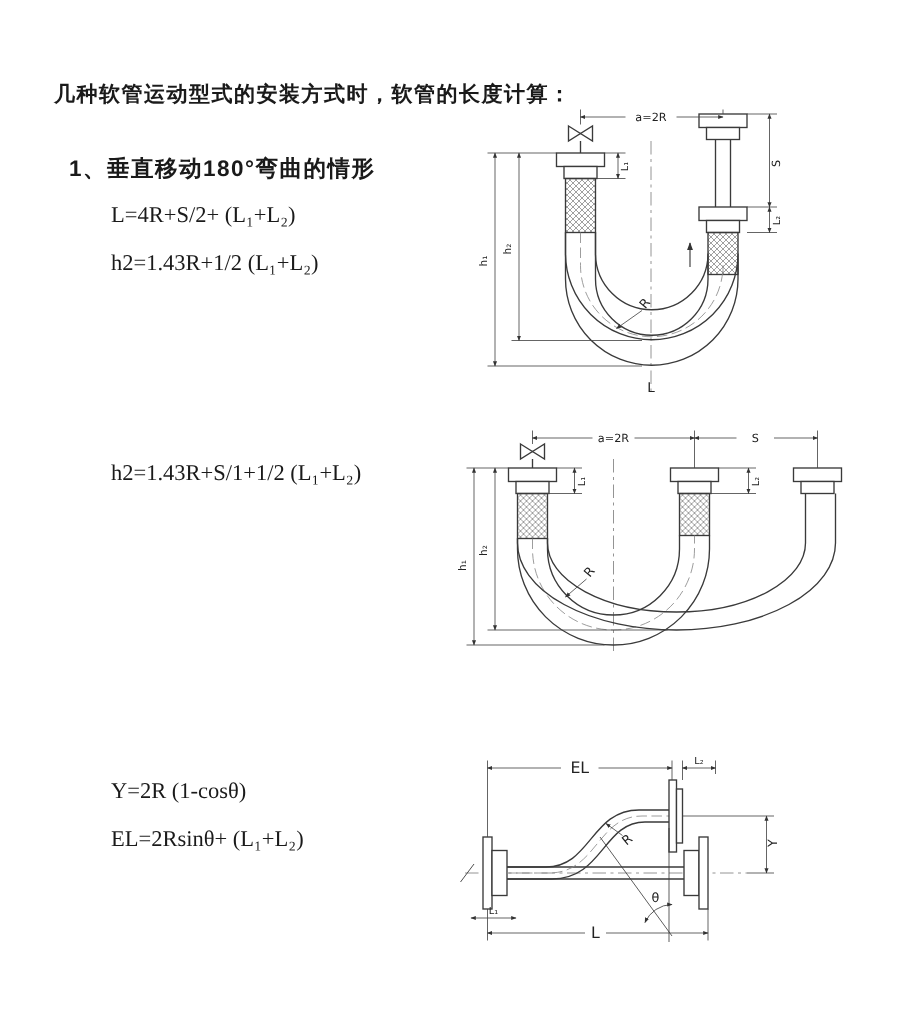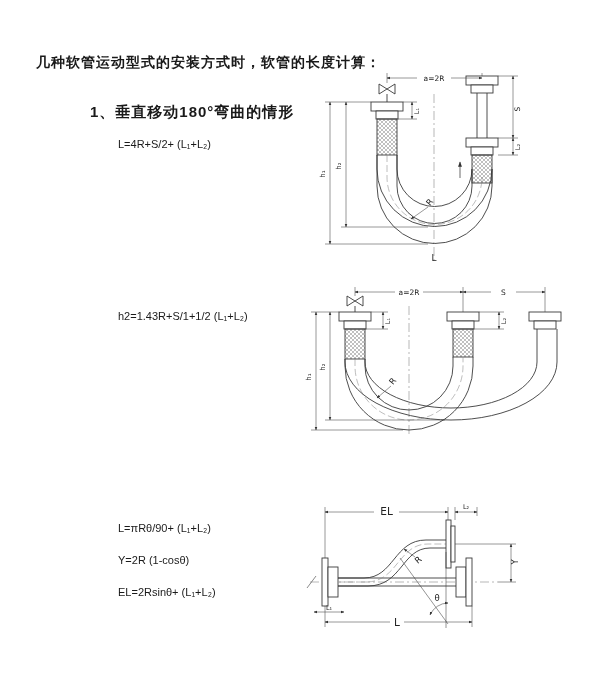--- a/index.html
+++ b/index.html
@@ -6,51 +6,51 @@
   body{
     width:600px;height:675px;position:relative;background:#ffffff;
     font-family:"Liberation Sans","DejaVu Sans",sans-serif;color:#1a1a1a;
     overflow:hidden;
   }
   .title{
     position:absolute;left:36px;top:22px;font-size:14px;font-weight:bold;
     letter-spacing:1px;
     margin-top:32px;
   }
-  .sec{position:absolute;margin-left:44px;}
+  .sec{position:absolute;}
   .sec .heading{font-size:15px;font-weight:bold;letter-spacing:1px;margin-bottom:12px;}
   .sec .formula{
-    font-family:Liberation Sans, sans-serif;font-size:11px;margin-left:28px;
+    font-family:Liberation Serif, serif;font-size:15px;margin-left:28px;
     margin-bottom:12px;line-height:20px;white-space:nowrap;
   }
   #sec1{left:46px;top:103px;}
   #sec2{left:46px;top:306px;}
   #sec3{left:46px;top:518px;}
   .diag{position:absolute;overflow:visible;}
   #diag1{left:312px;top:64px;}
   #diag2{left:303px;top:282px;}
   #diag3{left:298px;top:500px;}
   svg text{font-family:"DejaVu Sans",sans-serif;}
 </style>
 </head>
 <body>
 
 <div class="title">几种软管运动型式的安装方式时，软管的长度计算：</div>
 
 <section id="sec1" class="sec">
   <div class="heading">1、垂直移动180°弯曲的情形</div>
   <div class="formula">L=4R+S/2+ (L₁+L₂)</div>
+  <div class="formula">h2=1.43R+1/2 (L₁+L₂)</div>
 </section>
 
 <section id="sec2" class="sec">
   <div class="formula">h2=1.43R+S/1+1/2 (L₁+L₂)</div>
 </section>
 
 <section id="sec3" class="sec">
-  <div class="formula">L=πRθ/90+ (L₁+L₂)</div>
   <div class="formula">Y=2R (1-cosθ)</div>
   <div class="formula">EL=2Rsinθ+ (L₁+L₂)</div>
 </section>
 
 <svg id="diag1" class="diag" width="285" height="200" viewBox="0 0 285 200">
   <defs>
     <marker id="d1a" viewBox="0 0 10 10" refX="9" refY="5" markerWidth="6.5" markerHeight="6.5" orient="auto-start-reverse">
       <path d="M0,1.2 L10,5 L0,8.8 z" fill="#333"></path>
     </marker>
     <pattern id="d1h" width="4" height="4" patternUnits="userSpaceOnUse">

